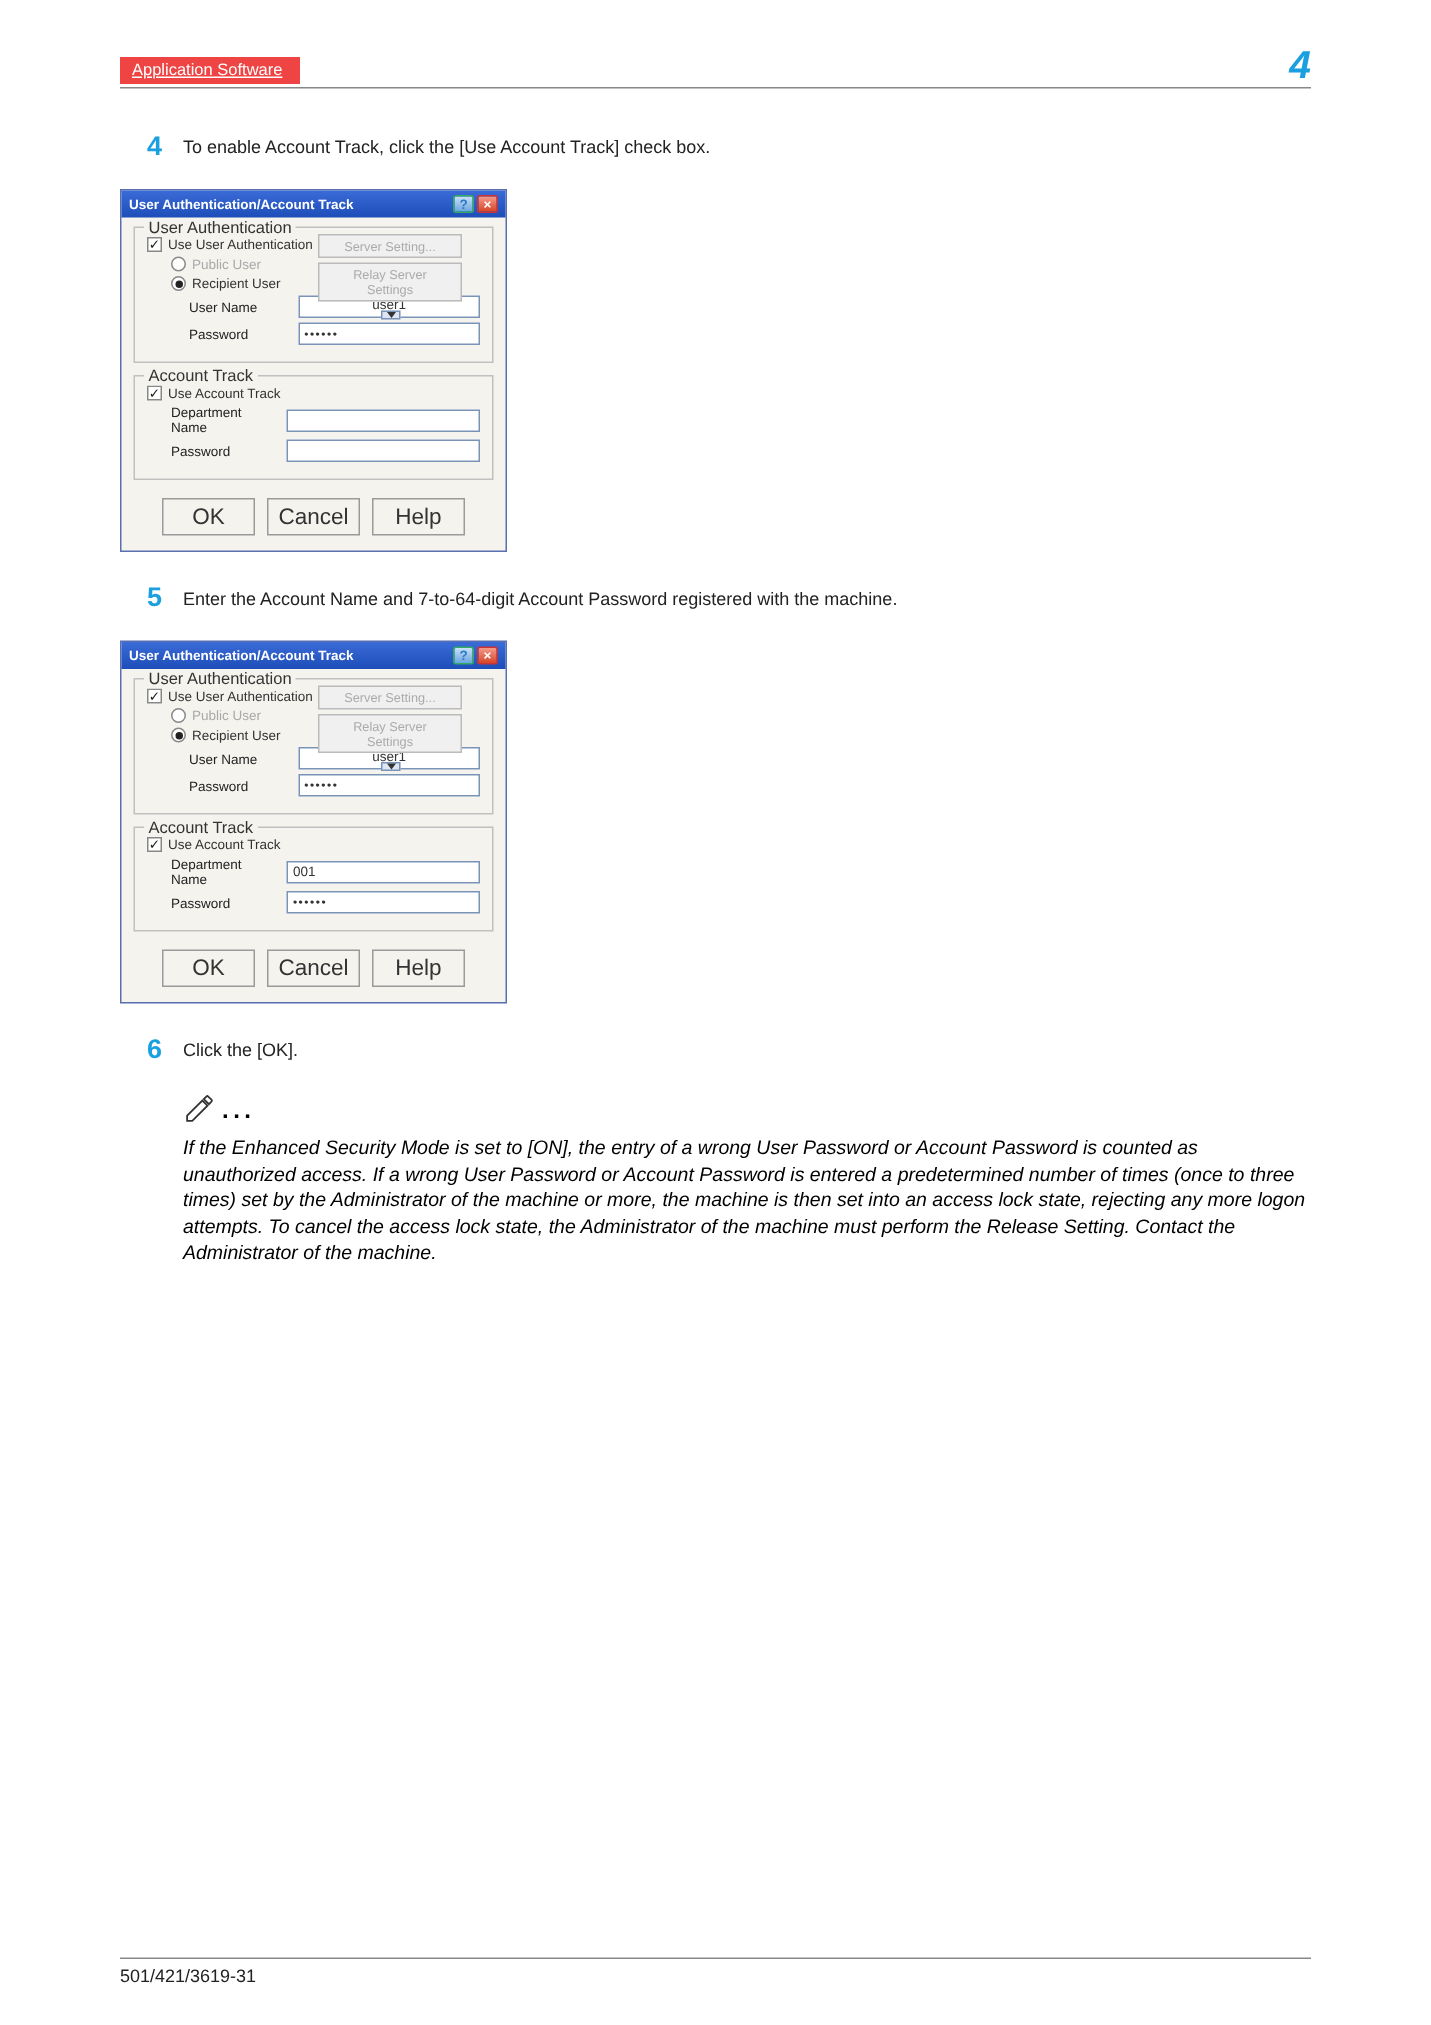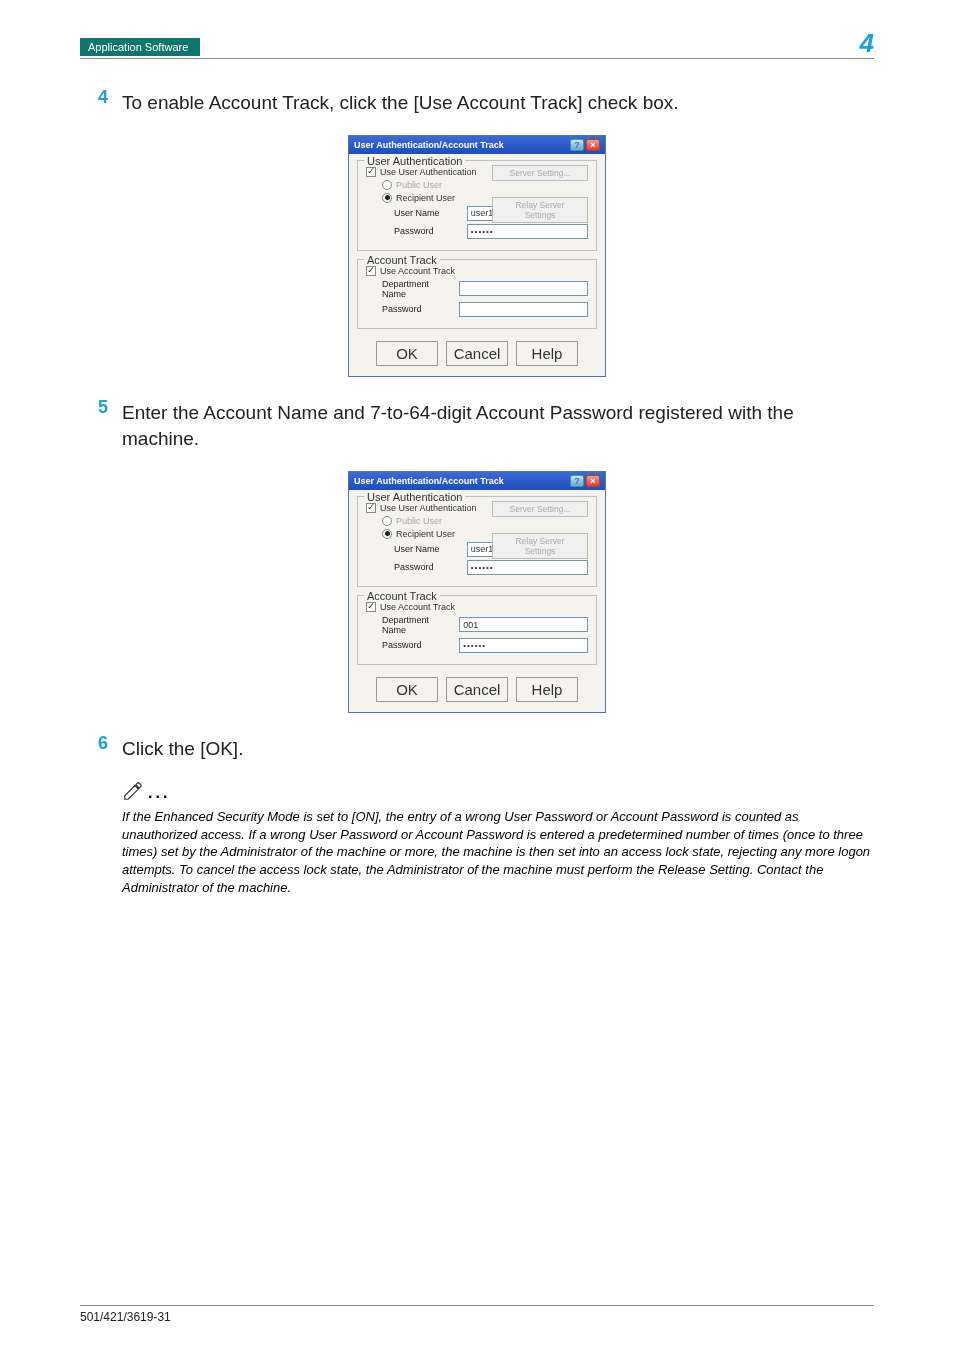--- a/index.html
+++ b/index.html
@@ -14,24 +14,25 @@
   .header-bar {
     display: flex;
     justify-content: space-between;
     align-items: flex-end;
     border-bottom: 1px solid #888;
     margin: 30px 80px 0 80px;
     padding-bottom: 2px;
   }
   .header-left {
     color: #fff;
-    background: #0f766e;
+    background: #ef4444;
     font-size: 11px;
     padding: 3px 12px 3px 8px;
     display: inline-block;
+    text-decoration: underline;
   }
   .header-right {
     color: #1aa0e0;
     font-family: "Arial Black", Arial, sans-serif;
     font-size: 26px;
     font-weight: 900;
     font-style: italic;
     line-height: 1;
   }
   .content {
@@ -47,26 +48,26 @@
     font-size: 18px;
     font-weight: bold;
     width: 28px;
     text-align: right;
     flex-shrink: 0;
   }
   .step-body {
     flex: 1;
     padding-top: 3px;
     color: #222;
-    font-size: 19px;
+    font-size: 12px;
     line-height: 1.4;
   }
   .dialog-wrap {
     display: flex;
-    justify-content: center;
+    justify-content: flex-start;
     margin: 10px 0 20px 0;
   }
   .dialog {
     width: 258px;
     border: 1px solid #5a6fb0;
     background: #f4f3ee;
     font-size: 9px;
     color: #333;
   }
   .dialog-title {
@@ -104,30 +105,30 @@
     font-size: 11px;
   }
   .chk-row { display:flex; align-items:center; gap:4px; margin-bottom:3px; }
   .chk { width: 10px; height: 10px; border: 1px solid #888; background:#fff; display:flex; align-items:center; justify-content:center; }
   .chk.checked::after { content:"✓"; font-size:9px; color:#222; line-height:1; }
   .radio { width:10px; height:10px; border:1px solid #888; border-radius:50%; background:#fff; display:flex; align-items:center; justify-content:center; }
   .radio.sel::after { content:""; width:5px; height:5px; border-radius:50%; background:#222; display:block; }
   .indent { margin-left: 16px; }
   .field-row { display:flex; align-items:center; gap:6px; margin:3px 0 3px 28px; }
   .field-row .lbl { width: 72px; color:#222; }
-  .right-btns { position:absolute; right:8px; top:4px; display:flex; flex-direction:column; gap:16px;border-radius:11px; }
+  .right-btns { position:absolute; right:20px; top:4px; display:flex; flex-direction:column; gap:3px;border-radius:11px; }
   .small-btn {
     font-size:8.5px; padding:2px 6px; border:1px solid #bbb; background:#f0f0f0;
     color:#aaa; width:96px; text-align:center;
   }
   .txt-input {
     border: 1px solid #7a94b8; background:#fff; height:15px; width:130px;
     padding: 0 3px; font-size:9px; display:flex; align-items:center;
   }
-  .txt-input.combo { justify-content:space-between; }
+  .txt-input.combo { justify-content:space-between;flex-direction:column; }
   .combo-arrow { width:13px; height:13px; border:1px solid #7a94b8; background:#dde6f2; display:flex; align-items:center; justify-content:center; margin:-1px -3px -1px 0; }
   .combo-arrow::after { content:""; border-left:3px solid transparent; border-right:3px solid transparent; border-top:4px solid #333; }
   .dots { letter-spacing:1px; font-size:8px; }
   .dlg-footer { display:flex; justify-content:center; gap:8px; padding: 4px 0 2px 0; }
   .dlg-btn {
     border:1px solid #9a9a9a; background:#f4f3ee; font-size:15px;
     padding: 3px 0; width: 62px; text-align:center;
   }
   .pencil-note { margin: 8px 0 6px 42px; display:flex; align-items:flex-end; gap:4px; }
   .noteword { font-weight:bold; font-size:13px; margin-left:42px; }

